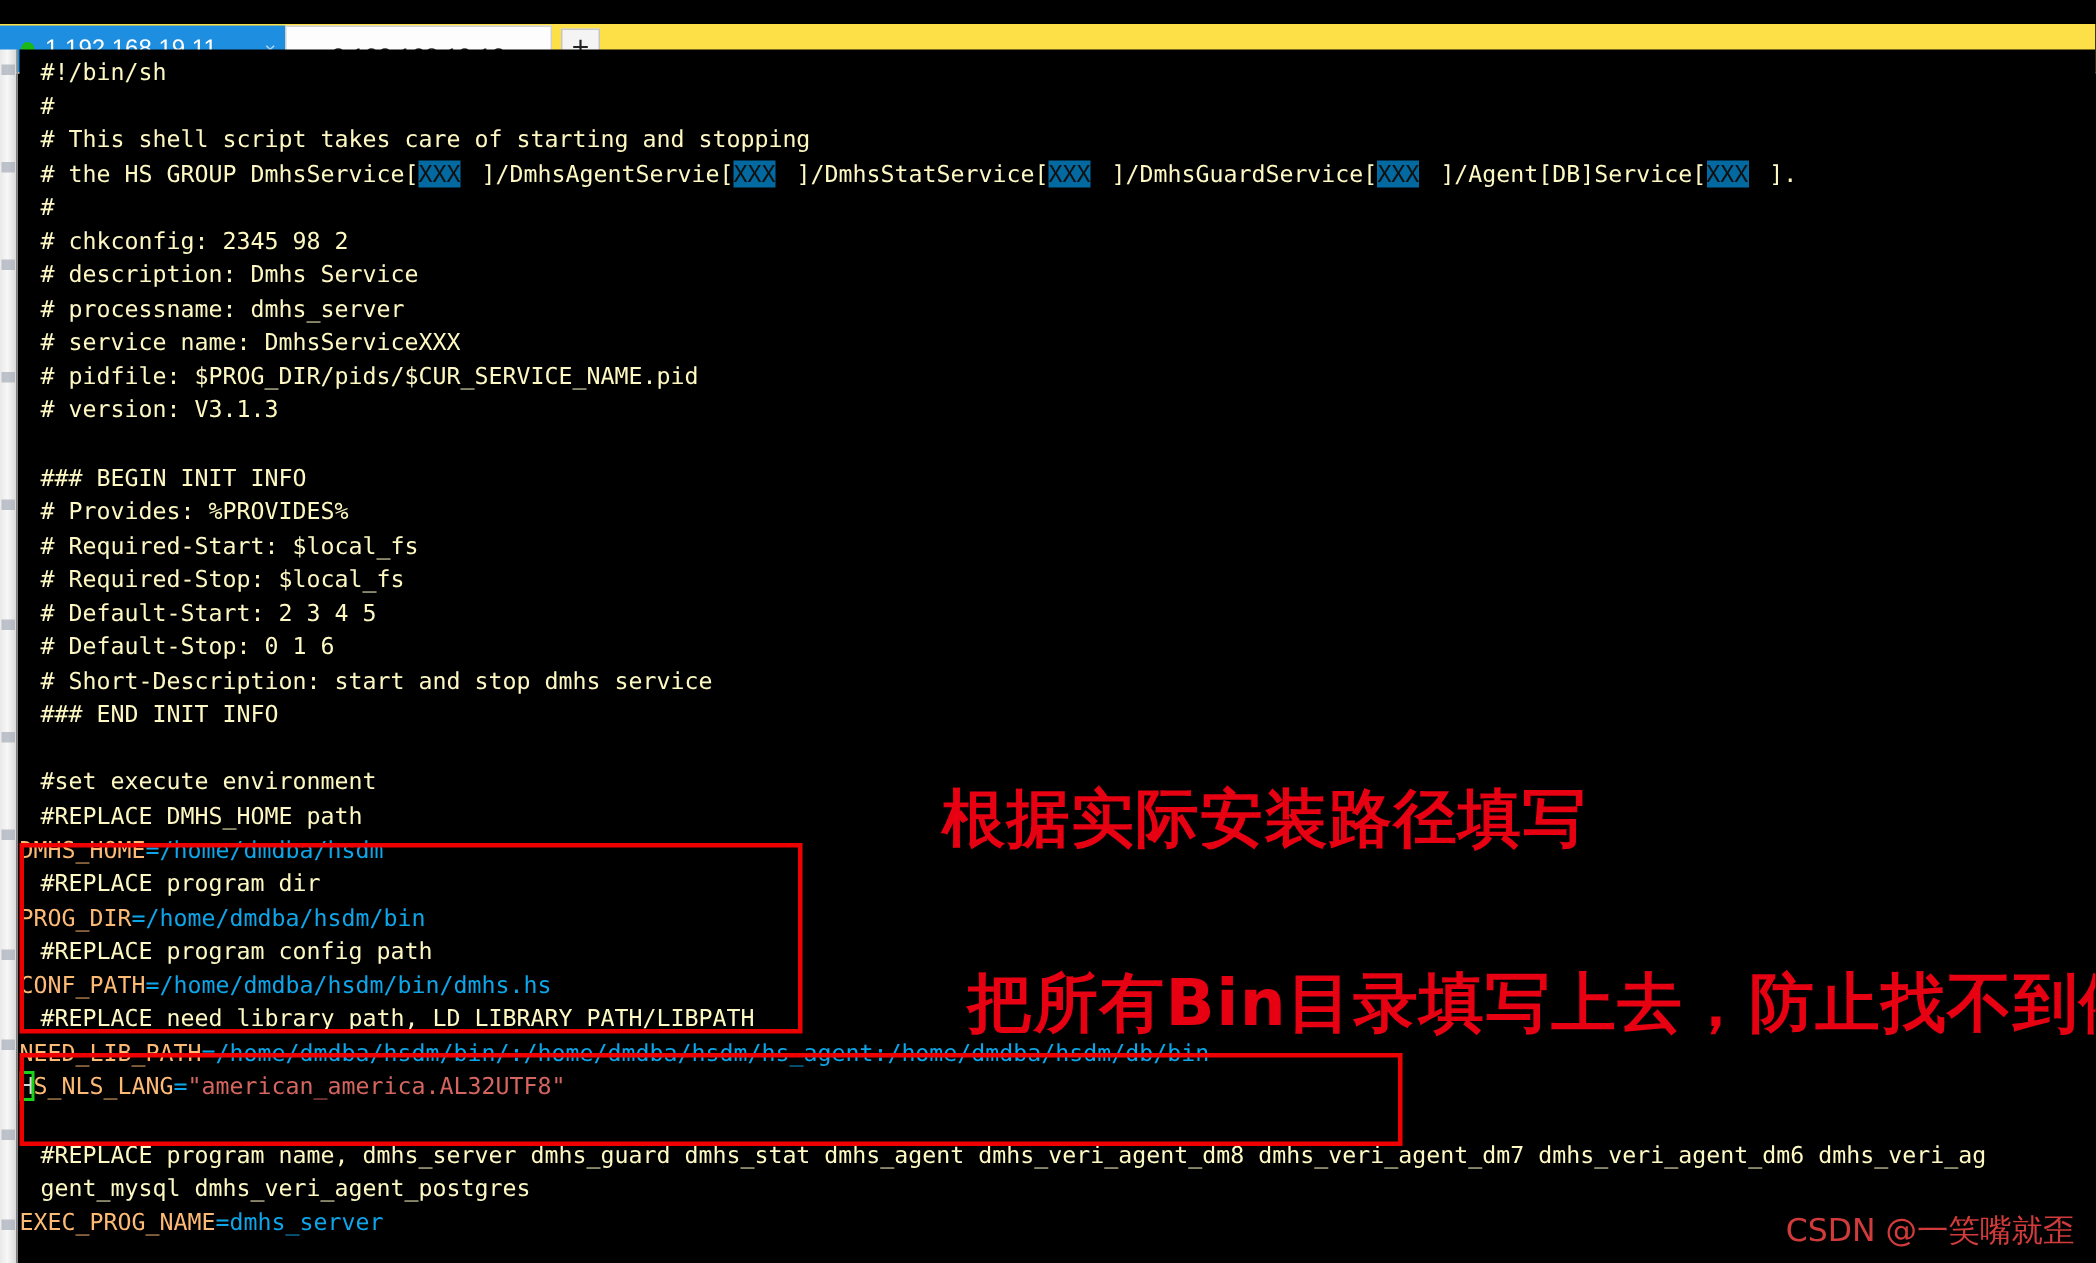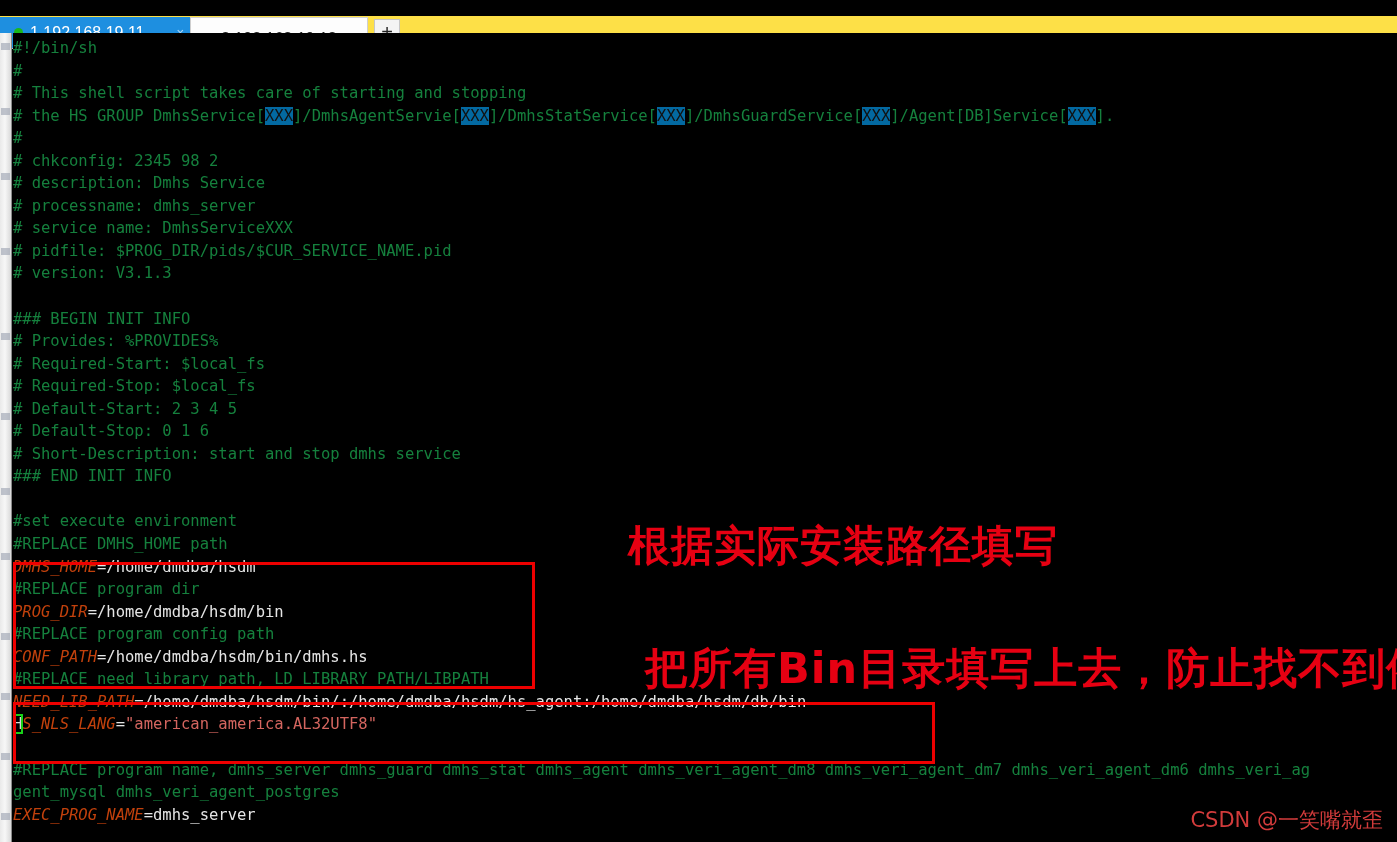--- a/index.html
+++ b/index.html
@@ -103,23 +103,23 @@
   }
   #code {
     position: absolute; left: 0; top: 4px;
     font-family: "DejaVu Sans Mono", "Liberation Mono", monospace;
     font-size: 15.5px;
     line-height: 22.55px;
     white-space: pre;
     letter-spacing: 0px;
   }
   .ln { height: 22.55px; }
-  .cmt  { color: #15803d; }
-  .var  { color: #c2410c; font-style: italic; }
-  .plain{ color: #e5e5e5; }
+  .cmt  { color: #fef9c3; padding-left: 14px; }
+  .var  { color: #fdba74; }
+  .plain{ color: #0ea5e9; }
   .str  { color: #d4655f; }
   .hl   { background: #0369a1; color: #111111; }
   .cursor {
     background: #000000;
     color: #d8d8d8;
     outline: 2px solid #19d219;
     outline-offset: -1px;
   }
 
   

